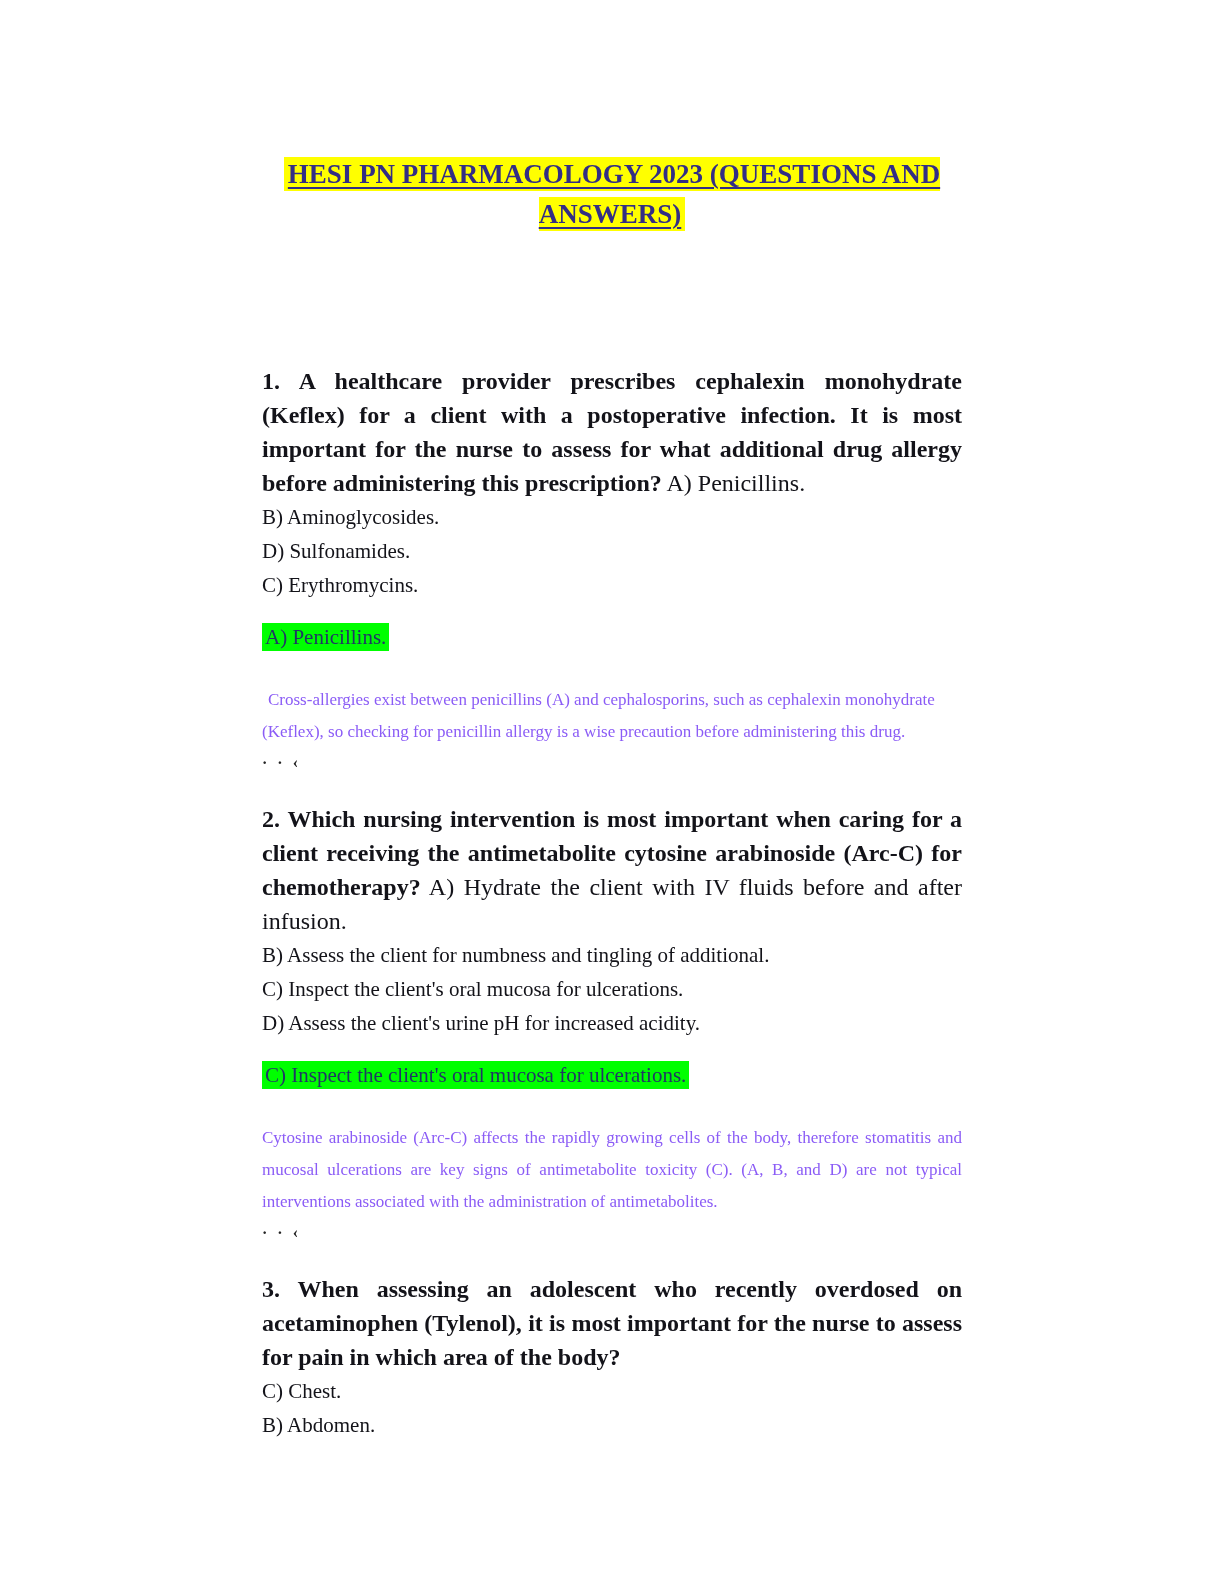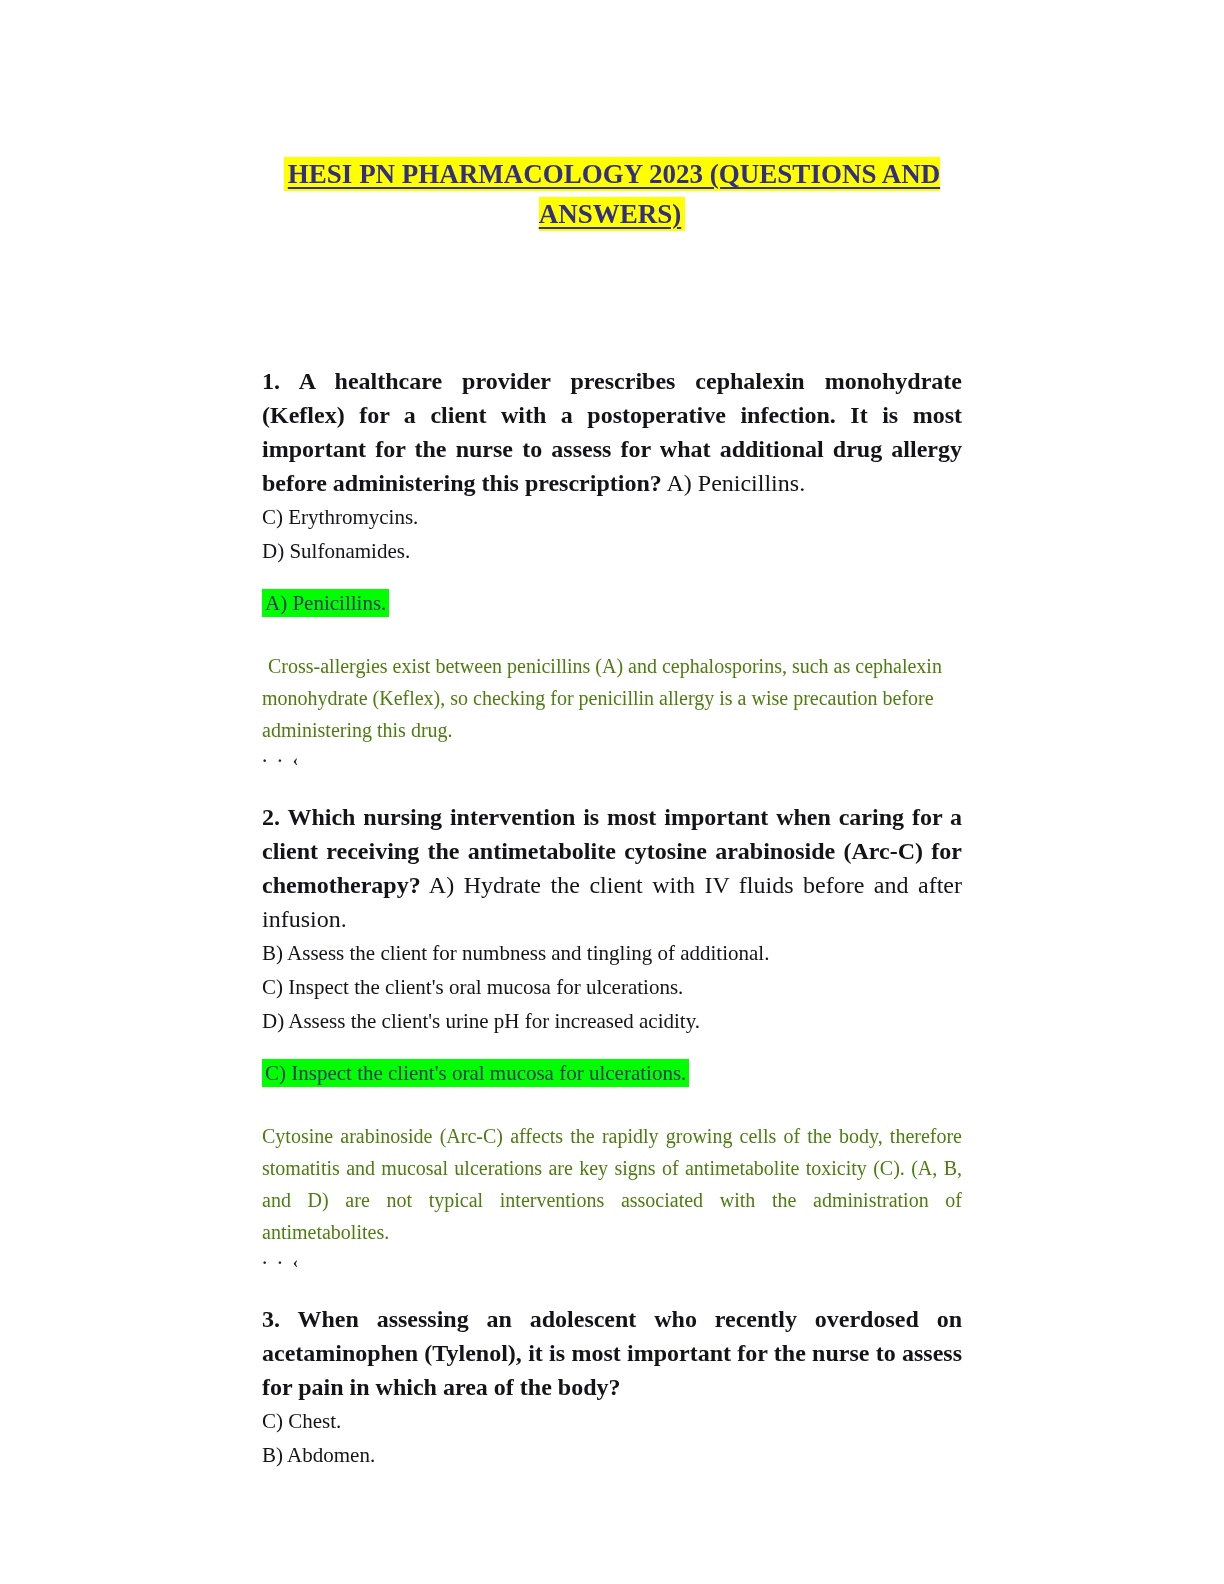--- a/index.html
+++ b/index.html
@@ -48,23 +48,23 @@
     margin: 18px 0 30px 0;
     font-size: 21px;
     line-height: 34px;
   }
   .hl-green {
     background: #00FF00;
     color: #1F3864;
     padding: 2px 3px;
   }
   .explanation {
-    font-size: 20px;
+    font-size: 17px;
     line-height: 32px;
-    color: #4d7c0f;
+    color: #8b5cf6;
   }
   .explanation.just { text-align: justify; }
   .explanation.indented { text-indent: 6px; }
   .marker {
     font-size: 16px;
     line-height: 22px;
     color: #222222;
     letter-spacing: 3px;
     margin-top: 4px;
     font-weight: 700;
@@ -73,22 +73,23 @@
 </head>
 <body>
 
 <div class="page">
 
   <h1 class="doc-title"><span class="hl-yellow">HESI PN PHARMACOLOGY 2023 (QUESTIONS AND ANSWERS)</span></h1>
 
   <section class="qsection">
     <p class="qpara"><span class="qbold">1. A healthcare provider prescribes cephalexin monohydrate (Keflex) for a client with a postoperative infection. It is most important for the nurse to assess for what additional drug allergy before administering this prescription?</span>
       <span class="qinline">A) Penicillins.</span></p>
+    <p class="option">B) Aminoglycosides.</p>
+    <p class="option">D) Sulfonamides.</p>
     <p class="option">C) Erythromycins.</p>
-    <p class="option">D) Sulfonamides.</p>
     <p class="answer-line"><span class="hl-green">A) Penicillins.</span></p>
     <p class="explanation indented">Cross-allergies exist between penicillins (A) and cephalosporins, such as cephalexin monohydrate (Keflex), so checking for penicillin allergy is a wise precaution before administering this drug.</p>
     <p class="marker">· · ‹</p>
   </section>
 
   <section class="qsection">
     <p class="qpara"><span class="qbold">2. Which nursing intervention is most important when caring for a client receiving the antimetabolite cytosine arabinoside (Arc-C) for chemotherapy?</span>
       <span class="qinline">A) Hydrate the client with IV fluids before and after infusion.</span></p>
     <p class="option">B) Assess the client for numbness and tingling of additional.</p>
     <p class="option">C) Inspect the client's oral mucosa for ulcerations.</p>

